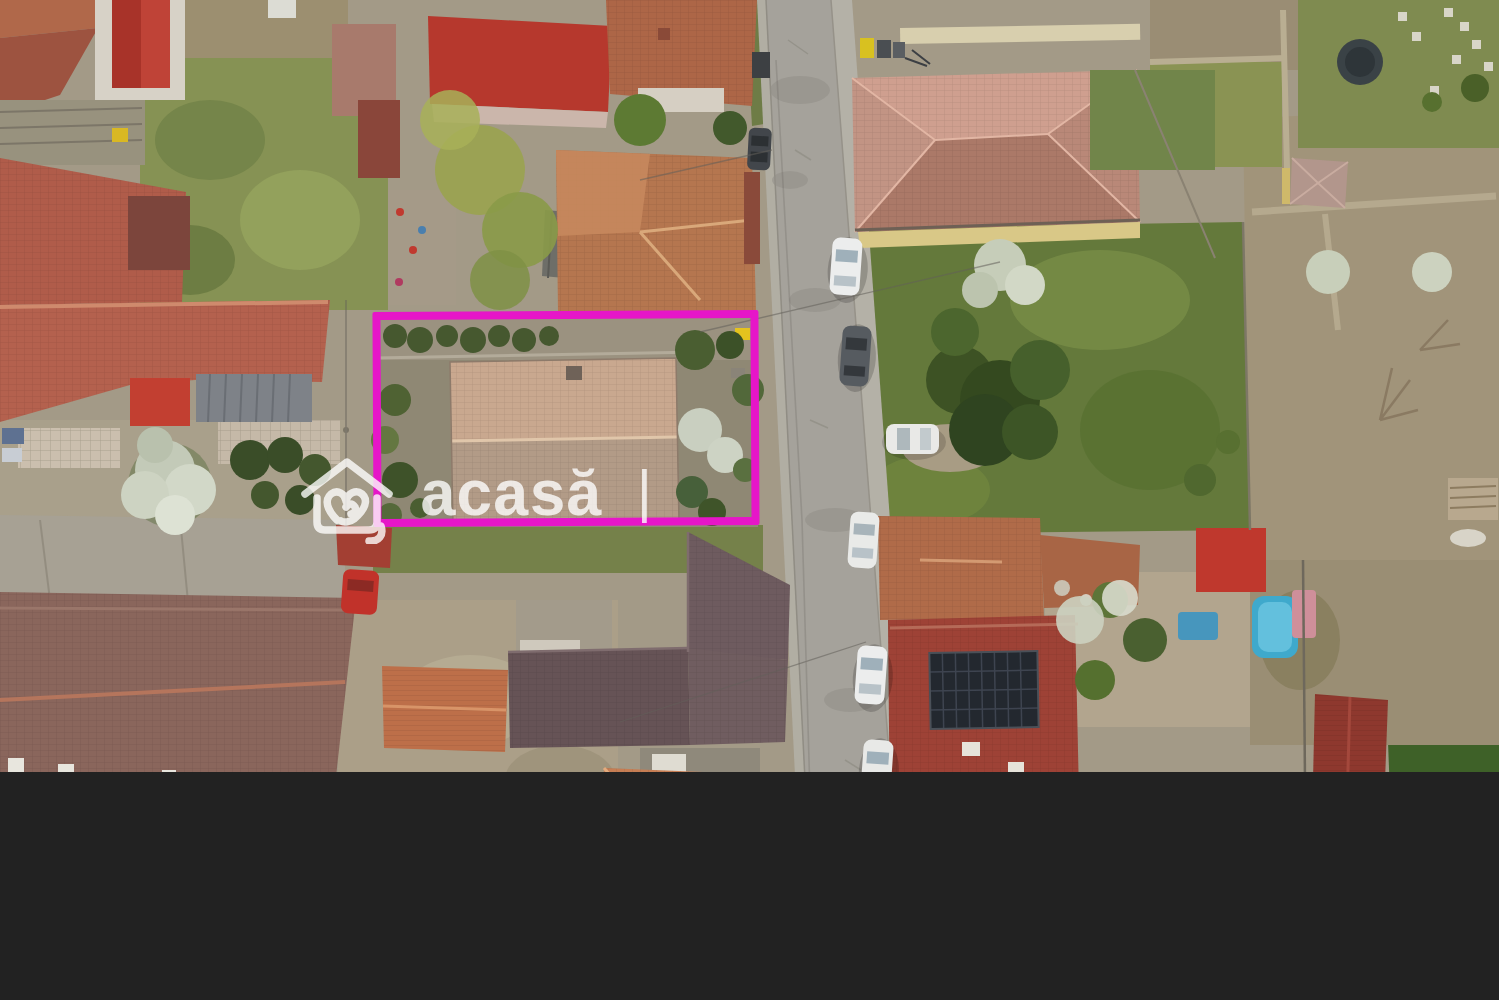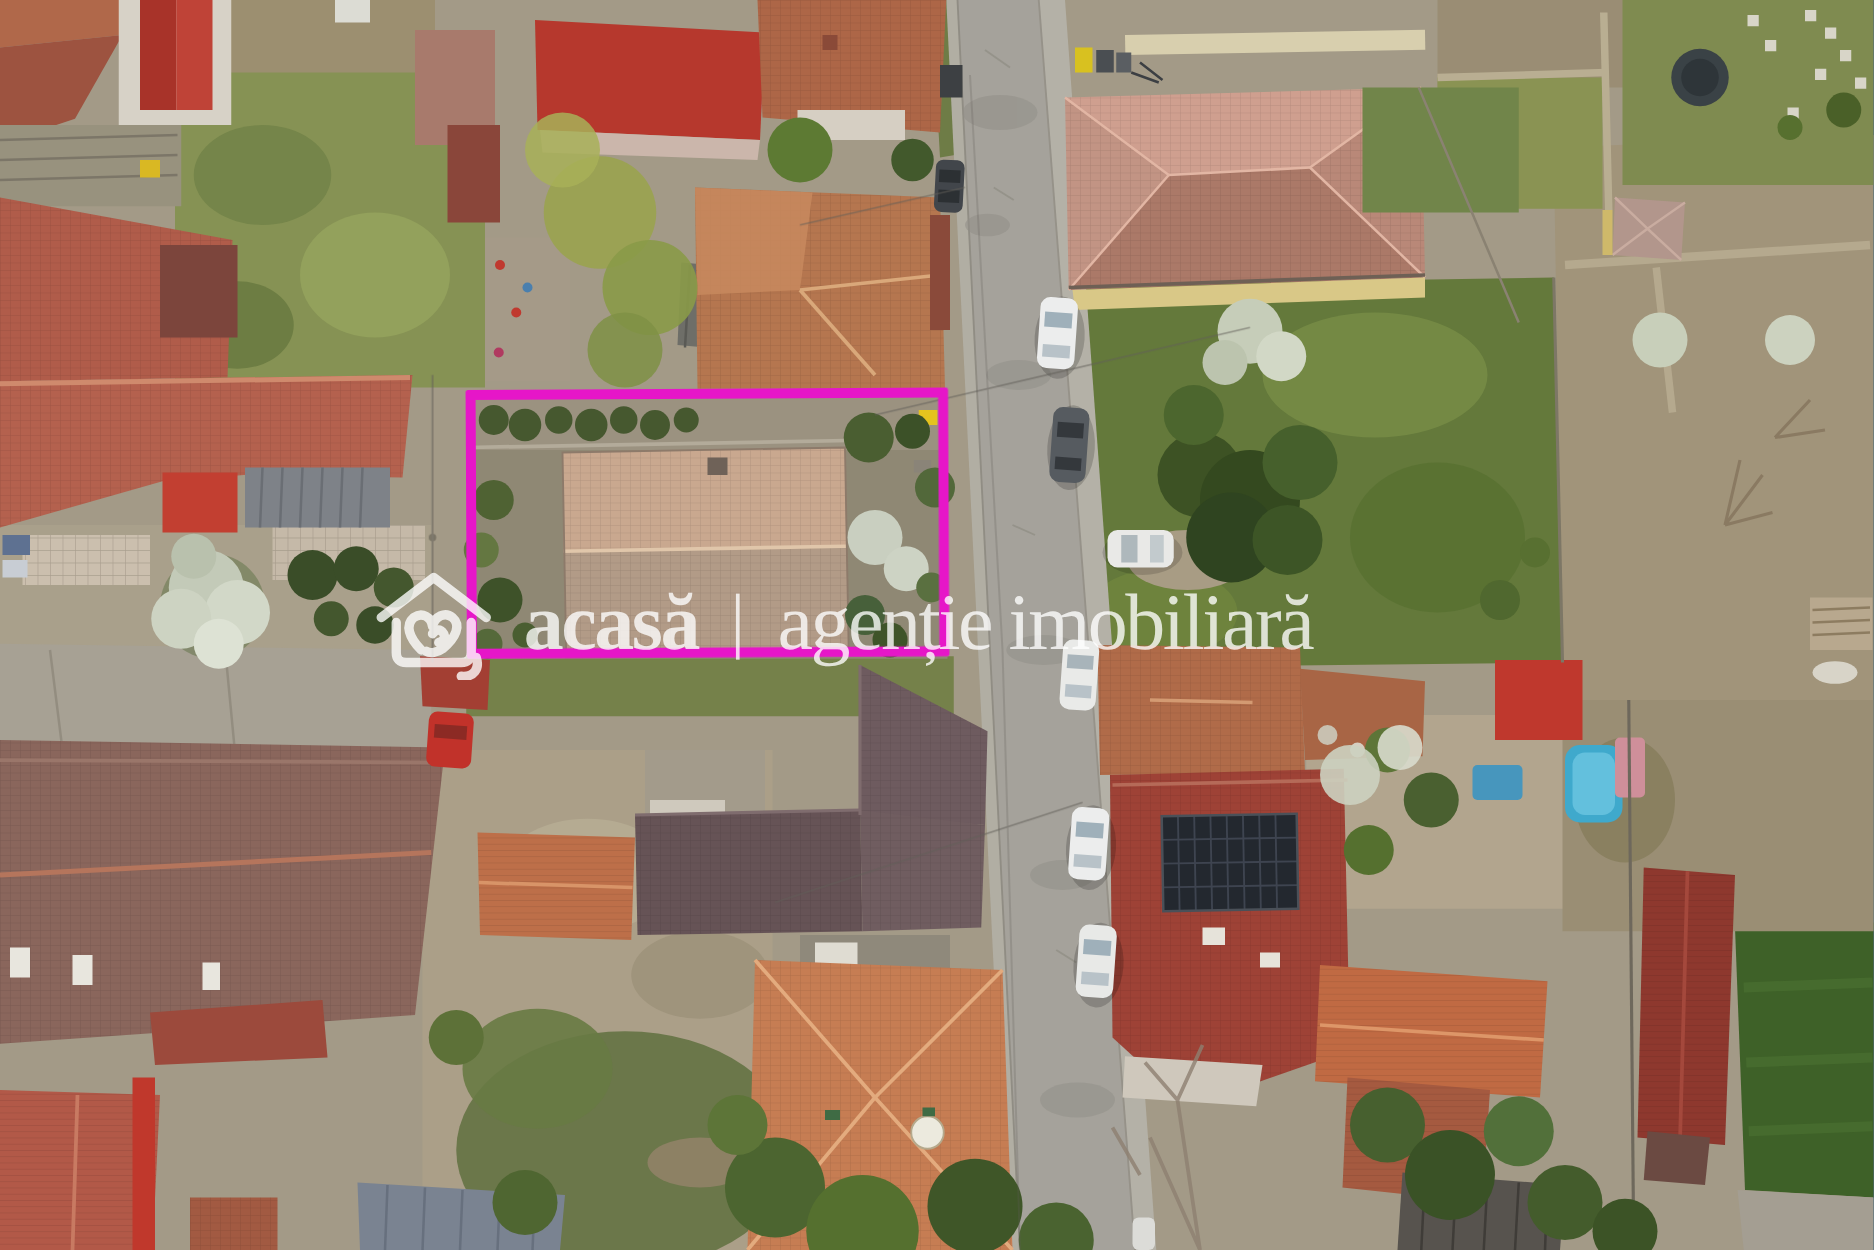--- a/index.html
+++ b/index.html
@@ -1,17 +1,17 @@
 <!DOCTYPE html>
 <html style="--highlight: #e616c8; --watermark: #ffffff;"><head>
 <meta charset="utf-8">
 <style>
   html,body{margin:0;padding:0;background:#222;}
-  .stage{position:relative;width:1499px;height:1000px;overflow:hidden;
-         font-family:Liberation Serif, serif;background:#0369a1;}
+  .stage{position:relative;width:1499px;height:772px;overflow:hidden;
+         font-family:Liberation Mono, monospace;background:#0369a1;}
   .stage svg.scene{position:absolute;left:0;top:0;display:block;}
   
   .highlight-rect{position:absolute;left:373px;top:311px;width:386px;height:215px;
     border:8px solid var(--highlight,#e616c8);border-radius:2px;box-sizing:border-box;
     transform:rotate(-0.3deg);}
   
   .watermark{position:absolute;left:295px;top:452px;height:92px;display:flex;
     align-items:center;gap:20px;color:var(--watermark,#ffffff);opacity:.78;
     pointer-events:none;white-space:nowrap;}
   .watermark .logo{flex:0 0 auto;}
@@ -527,15 +527,14 @@
 <div class="watermark">
   <svg class="logo" width="104" height="92" viewBox="0 0 104 92" fill="none" stroke="#ffffff" stroke-width="7.5" stroke-linecap="round" stroke-linejoin="round">
     <path d="M10,42 L52,10 L94,42"></path>
     <path d="M22,46 L22,70 Q22,78 30,78 L74,78 Q82,78 82,70 L82,46"></path>
     <path d="M42,68 C32,58 29,48 36,42 C43,37 50,42 51,49 C53,41 61,37 67,42 C74,48 70,58 59,67 C55,70 49,71 46,69"></path>
     <path d="M51,55 q 5,-6 9,0 q 2,5 -4,7"></path>
     <path d="M86,74 C89,83 84,90 74,89"></path>
   </svg>
   <span class="wm-brand">acasă</span>
   <span class="wm-divider">|</span>
-  <span class="wm-tagline">agenție imobiliară</span>
 </div>
 </div>
 
 </body></html>

